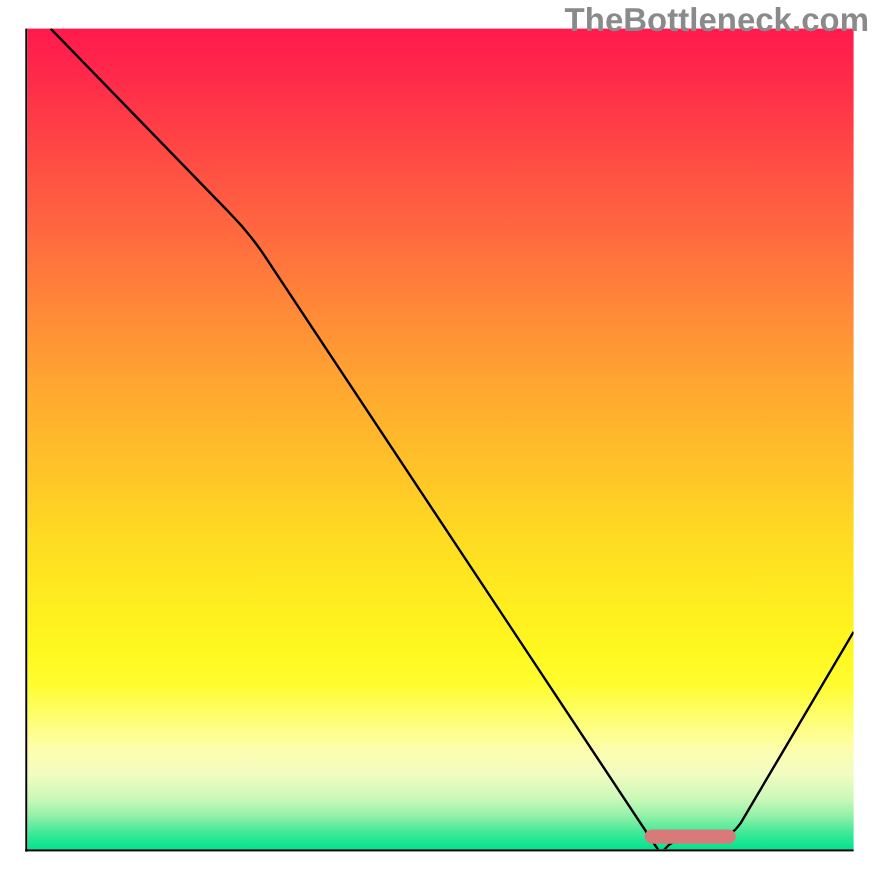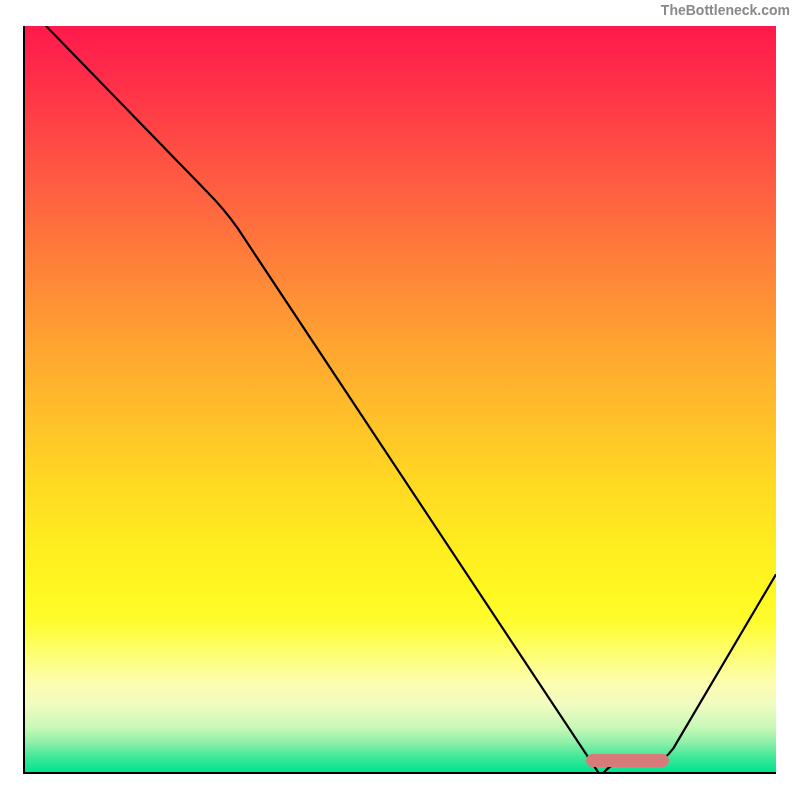--- a/index.html
+++ b/index.html
@@ -8,21 +8,21 @@
     position: relative;
     width: 800px;
     height: 800px;
     background: #fff;
   }
   .watermark {
     position: absolute;
     top: 2px;
     right: 10px;
     font-family: Arial, sans-serif;
-    font-size: 14px;
+    font-size: 30px;
     font-weight: bold;
     color: #8a8a8a;
     z-index: 10;
   }
   .plot-area {
     position: absolute;
     left: 23px;
     top: 26px;
     width: 753px;
     height: 748px;

